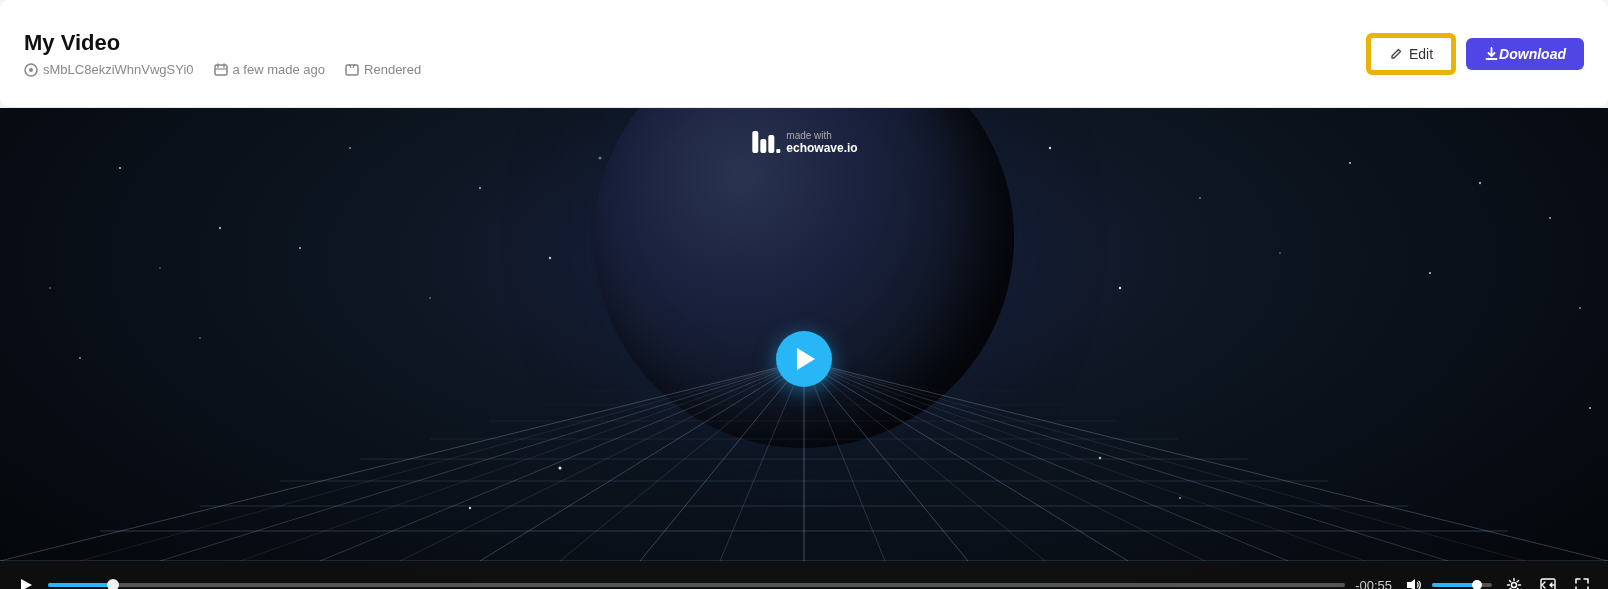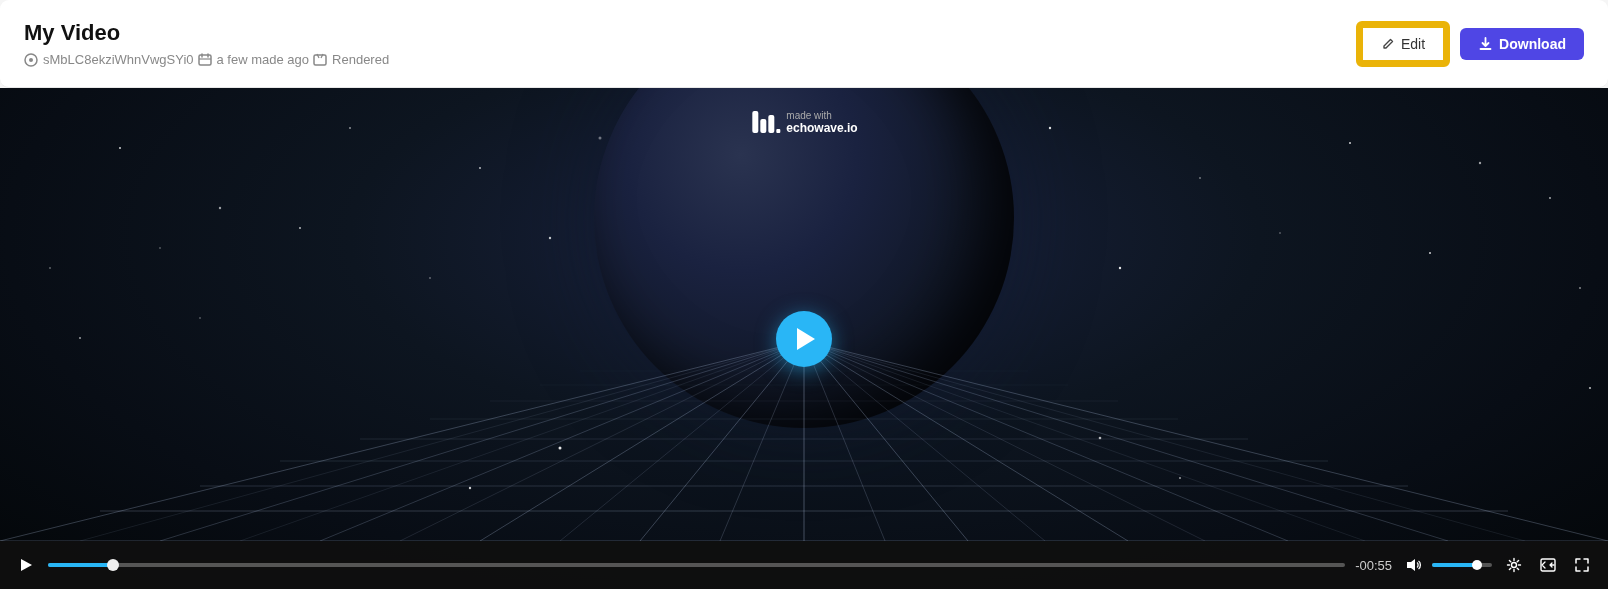--- a/index.html
+++ b/index.html
@@ -11,33 +11,33 @@
     }
 
     
     .header {
       background: #ffffff;
       padding: 12px 24px;
       display: flex;
       align-items: center;
       justify-content: space-between;
       border-bottom: 1px solid #e8e8e8;
-      height: 88px;
+      height: 108px;
       border-radius: 9px;
     }
     .header-left { display: flex; flex-direction: column; gap: 6px; }
     .video-title {
       font-size: 22px;
       font-weight: 700;
       color: #111111;
     }
     .meta-row {
       display: flex;
       align-items: center;
-      gap: 4px;
+      gap: 20px;
     }
     .meta-item {
       display: flex;
       align-items: center;
       gap: 5px;
       color: #888888;
       font-size: 13px;
     }
     .meta-icon {
       width: 14px;
@@ -48,39 +48,39 @@
     }
 
     
     .header-actions { display: flex; align-items: center; gap: 10px; }
     .btn-edit {
       display: flex;
       align-items: center;
       gap: 6px;
       padding: 8px 18px;
       background: #ffffff;
-      border: 7px solid #eab308;
+      border: 5px solid #eab308;
       border-radius: 6px;
       font-size: 14px;
       font-weight: 500;
       color: #333333;
       cursor: pointer;
     }
     .btn-download {
       display: flex;
       align-items: center;
-      gap: 6px;
       padding: 8px 18px;
       background: #4f46e5;
       border: none;
       border-radius: 6px;
       font-size: 14px;
       font-weight: 600;
       color: #ffffff;
       cursor: pointer;
+      font-style: italic;
     }
 
     
     .video-container {
       position: relative;
       width: 1608px;
       height: 501px;
       background: #000000;
       overflow: hidden;
     }

